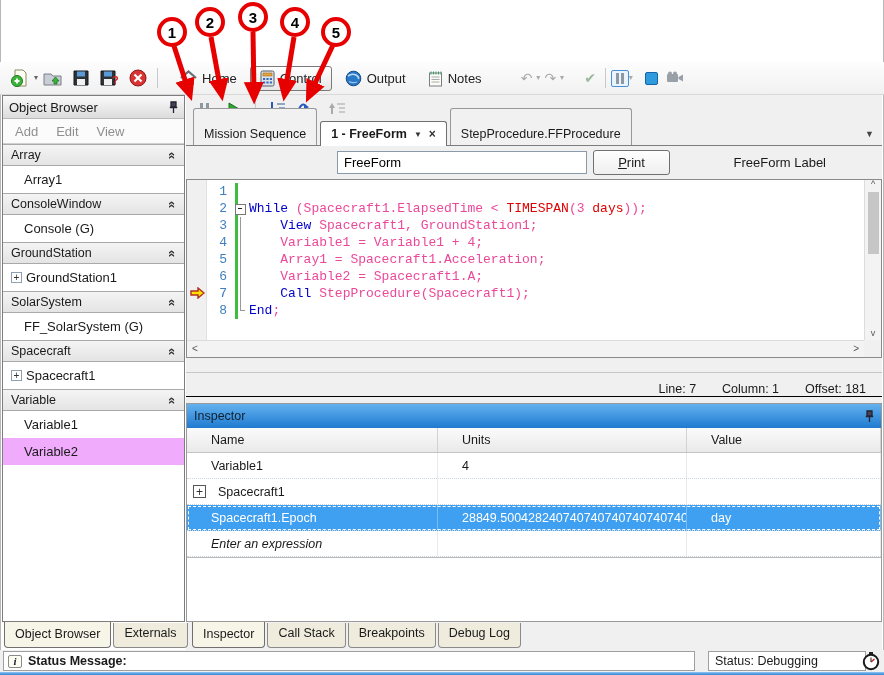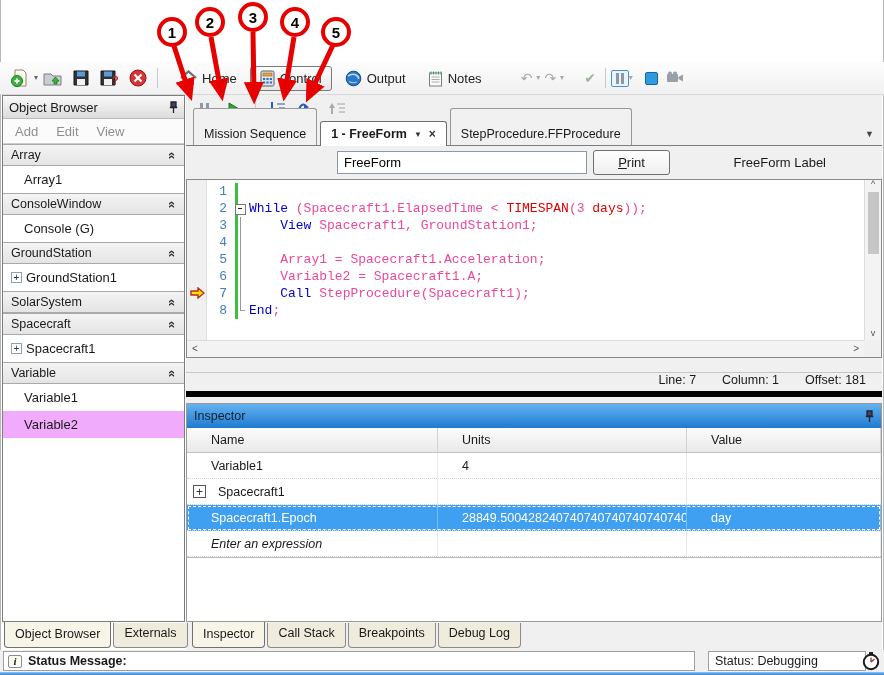--- a/index.html
+++ b/index.html
@@ -99,22 +99,22 @@
 
   .vscroll { position:absolute; right:0; top:0; bottom:17px; width:17px; background:#f3f3f3; border-left:1px solid #dcdcdc;
              display:flex; flex-direction:column; align-items:center; font-size:9px; color:#555; }
   .vscroll .thumb { width:11px; height:62px; background:#c6c6c6; margin-top:3px; }
   .hscroll { position:absolute; left:0; right:17px; bottom:0; height:17px; background:#f3f3f3; border-top:1px solid #dcdcdc;
              display:flex; align-items:center; justify-content:space-between; padding:0 5px; font-size:10px; color:#555; }
   .sc-arrow { line-height:1; }
   .sc-corner { position:absolute; right:0; bottom:0; width:17px; height:17px; background:#f0f0f0; }
 
   .caret-bar { position:absolute; left:186px; top:372px; width:696px; height:25px; background:#f0f0f0;
-               border-top:1px solid #c6c6c6; border-bottom:6px solid #000000;
-               display:flex; align-items:flex-start; justify-content:flex-end; gap:26px; padding-right:16px; font-size:12.5px; }
+               border-top:1px solid #c6c6c6; border-bottom:1px solid #000000;
+               display:flex; align-items:flex-end; justify-content:flex-end; gap:26px; padding-right:16px; font-size:12.5px; }
 
   
   .inspector { position:absolute; left:186px; top:403px; width:696px; height:219px; background:#ffffff;
                border:1px solid #9a9a9a; display:flex; flex-direction:column; }
   .insp-header { height:24px; background:linear-gradient(#64b2ef,#1f7ad0); display:flex; align-items:center;
                  justify-content:space-between; padding:0 7px; font-size:12.5px; color:#102030; }
   .insp-cols { height:25px; display:grid; grid-template-columns:251px 249px 1fr; background:linear-gradient(#fbfbfb,#e9e9e9);
                border-bottom:1px solid #c3c3c3; }
   .insp-cols > div { display:flex; align-items:center; padding-left:24px; border-right:1px solid #d2d2d2; font-size:12.5px; }
   .irow { height:26px; display:grid; grid-template-columns:251px 249px 1fr; border-bottom:1px dotted #cdd5dd; }
@@ -372,20 +372,21 @@
     <span class="ln-code"><span class="tok-k">While</span><span class="tok-p"> (Spacecraft1.ElapsedTime &lt; </span><span class="tok-r">TIMESPAN</span><span class="tok-p">(3 </span><span class="tok-r">days</span><span class="tok-p">));</span></span>
   </div>
         <div class="code-line">
     <span class="ln-num">3</span>
     <span class="ln-fold fold-bar"></span>
     <span class="ln-code"><span class="tok-p">    </span><span class="tok-k">View</span><span class="tok-p"> Spacecraft1, GroundStation1;</span></span>
   </div>
         <div class="code-line">
     <span class="ln-num">4</span>
     <span class="ln-fold fold-bar"></span>
+    <span class="ln-code"><span class="tok-p">    Variable1 = Variable1 + 4;</span></span>
   </div>
         <div class="code-line">
     <span class="ln-num">5</span>
     <span class="ln-fold fold-bar"></span>
     <span class="ln-code"><span class="tok-p">    Array1 = Spacecraft1.Acceleration;</span></span>
   </div>
         <div class="code-line">
     <span class="ln-num">6</span>
     <span class="ln-fold fold-bar"></span>
     <span class="ln-code"><span class="tok-p">    Variable2 = Spacecraft1.A;</span></span>
@@ -515,20 +516,26 @@
     <span class="it-expand">+</span>
     <span class="it-label">GroundStation1</span>
   </div>
           </div>
   </div>
         <div>
     <div class="grp-header">
       <span class="grp-label">SolarSystem</span>
       <span class="grp-collapse">«</span>
     </div>
+    <div class="grp-items">
+            <div class="grp-item">
+
+    <span class="it-label">FF_SolarSystem (G)</span>
+  </div>
+          </div>
   </div>
         <div>
     <div class="grp-header">
       <span class="grp-label">Spacecraft</span>
       <span class="grp-collapse">«</span>
     </div>
     <div class="grp-items">
             <div class="grp-item">
     <span class="it-expand">+</span>
     <span class="it-label">Spacecraft1</span>

